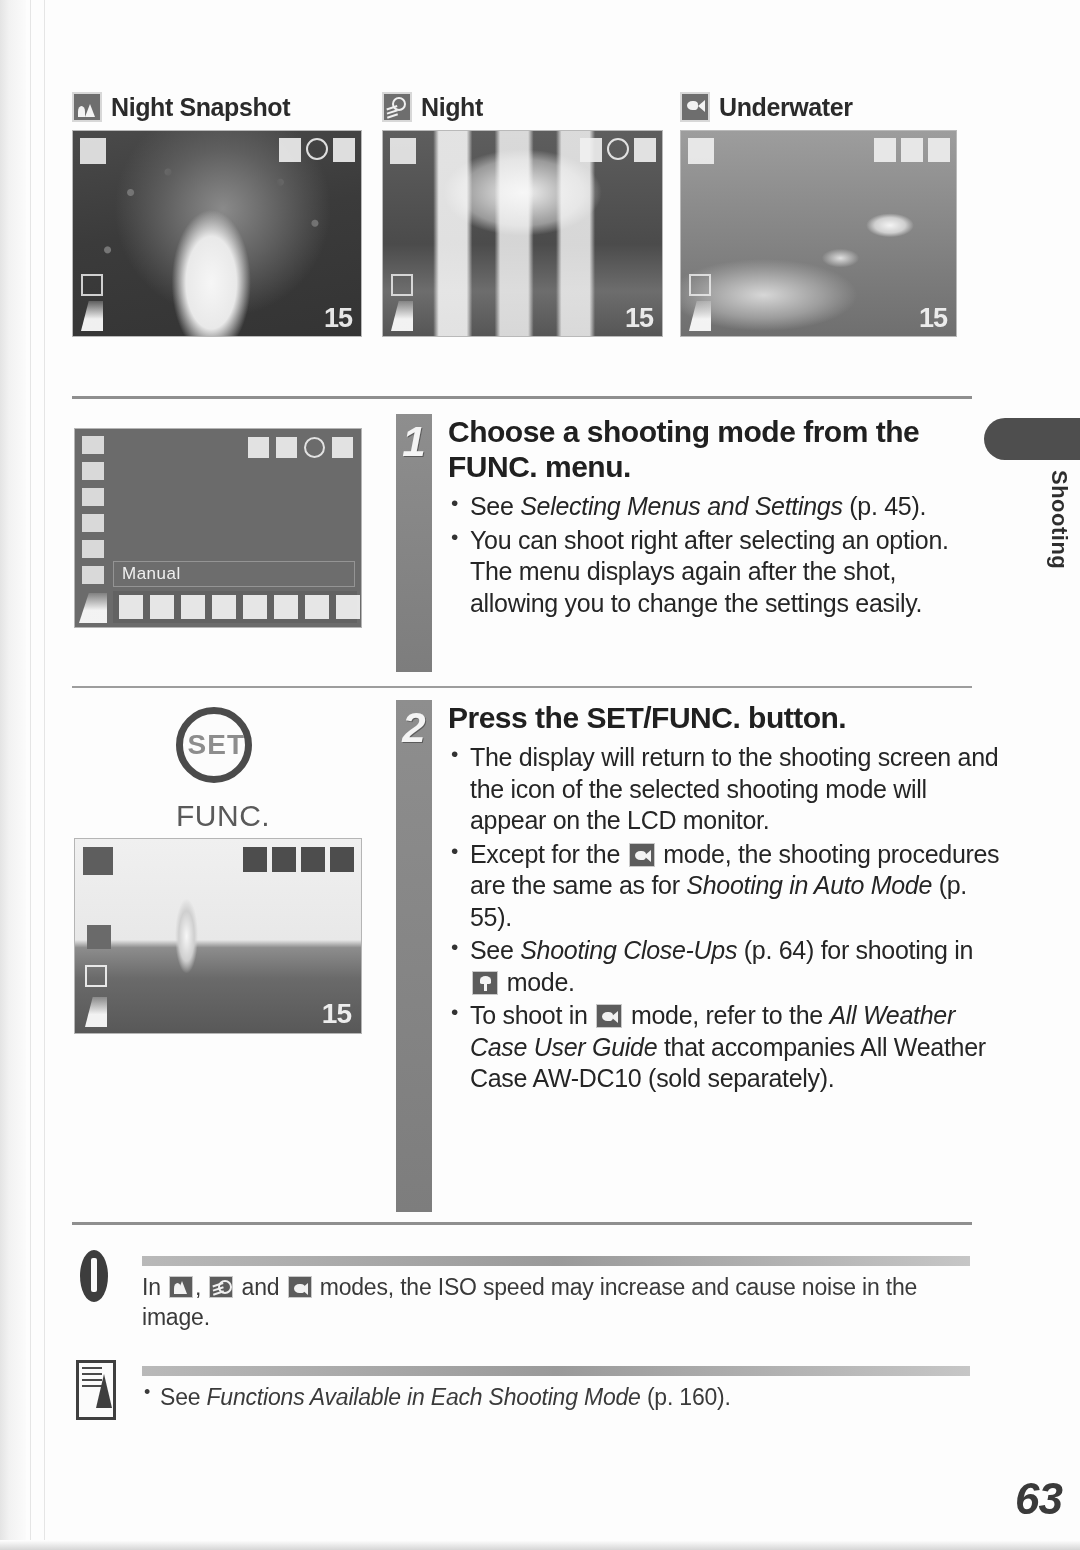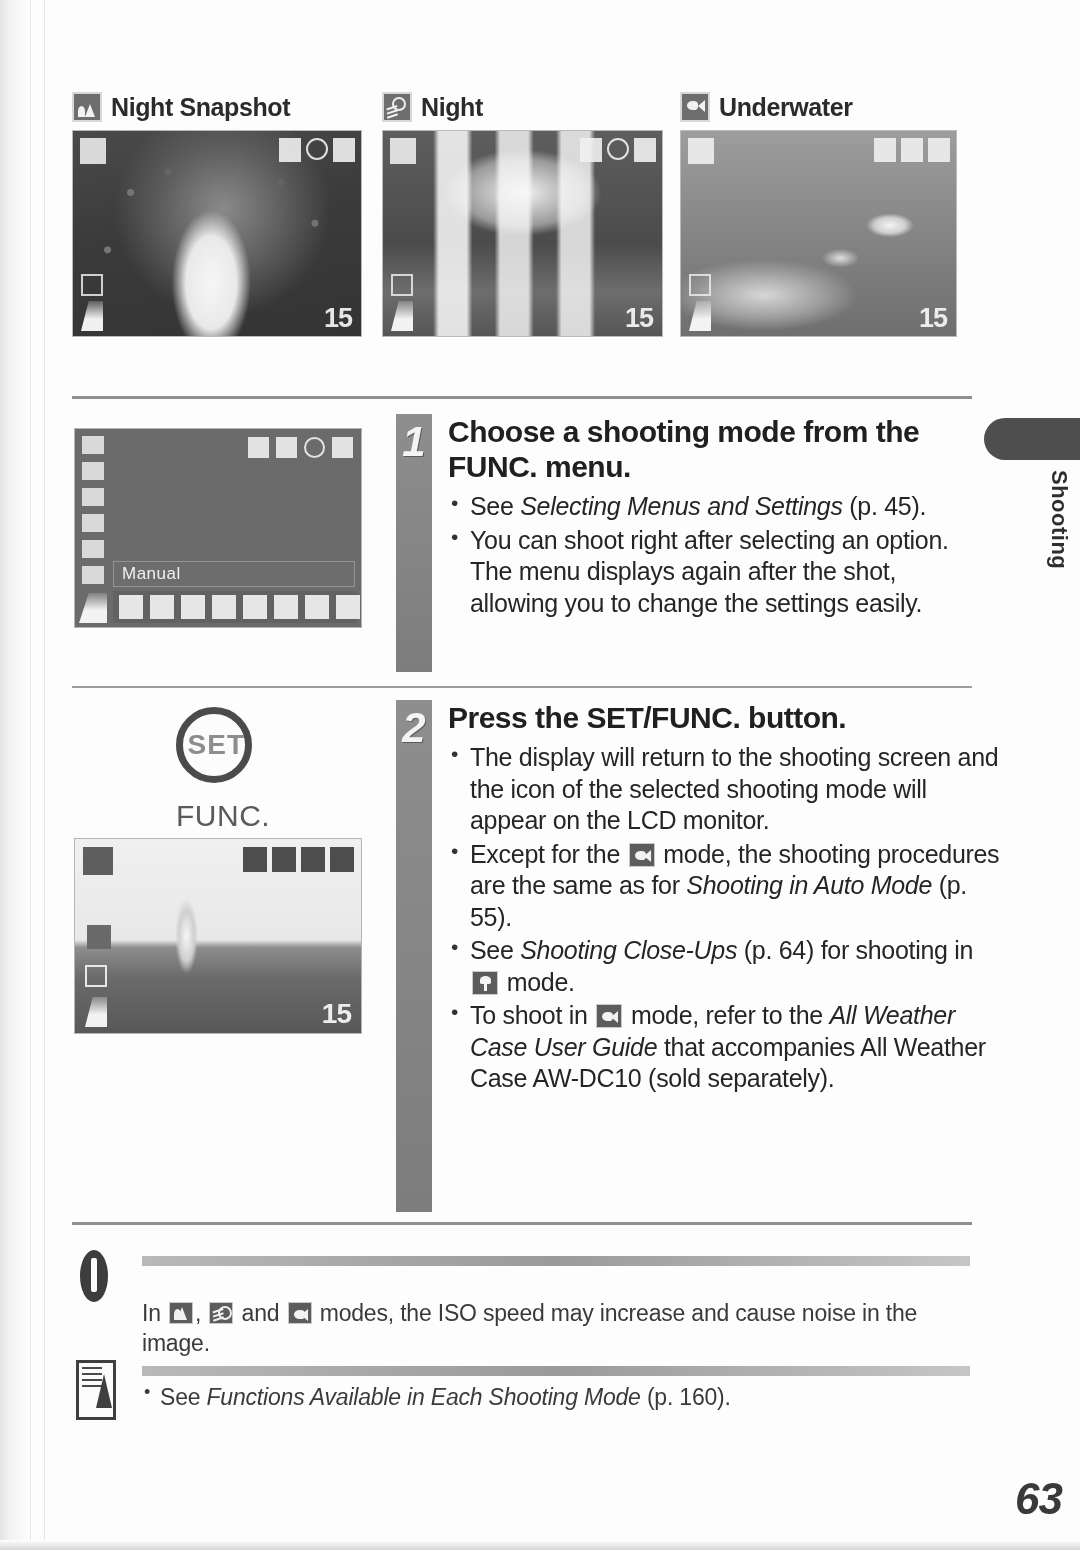--- a/index.html
+++ b/index.html
@@ -429,21 +429,21 @@
           <div class="bullet">Except for the <span class="glyph g-fish"></span> mode, the shooting procedures are the same as for <i>Shooting in Auto Mode</i> (p. 55).</div>
           <div class="bullet">See <i>Shooting Close-Ups</i> (p. 64) for shooting in <span class="glyph g-tulip"></span> mode.</div>
           <div class="bullet">To shoot in <span class="glyph g-fish"></span> mode, refer to the <i>All Weather Case User Guide</i> that accompanies All Weather Case AW-DC10 (sold separately).</div>
         </div>
     </div>
   </div>
 
   <div class="note" style="left:72px; top:1248px; width:900px;">
     <div class="note-icon ico-warn"></div>
     <div class="note-bar" style="width:828px;"></div>
-    <div class="note-text" style="width:828px;margin-top:26px;">In <span class="glyph sm g-night"></span>, <span class="glyph sm g-indoor"></span> and <span class="glyph sm g-fish"></span> modes, the ISO speed may increase and cause noise in the image.</div>
+    <div class="note-text" style="width:828px;">In <span class="glyph sm g-night"></span>, <span class="glyph sm g-indoor"></span> and <span class="glyph sm g-fish"></span> modes, the ISO speed may increase and cause noise in the image.</div>
   </div>
 
   <div class="note" style="left:72px; top:1358px; width:900px;">
     <div class="note-icon ico-pad">
       <div class="pad-lines"></div>
     </div>
     <div class="note-bar" style="width:828px;"></div>
     <div class="note-text" style="width:828px;">
         <span class="nb">See <i>Functions Available in Each Shooting Mode</i> (p. 160).</span>
       </div>

